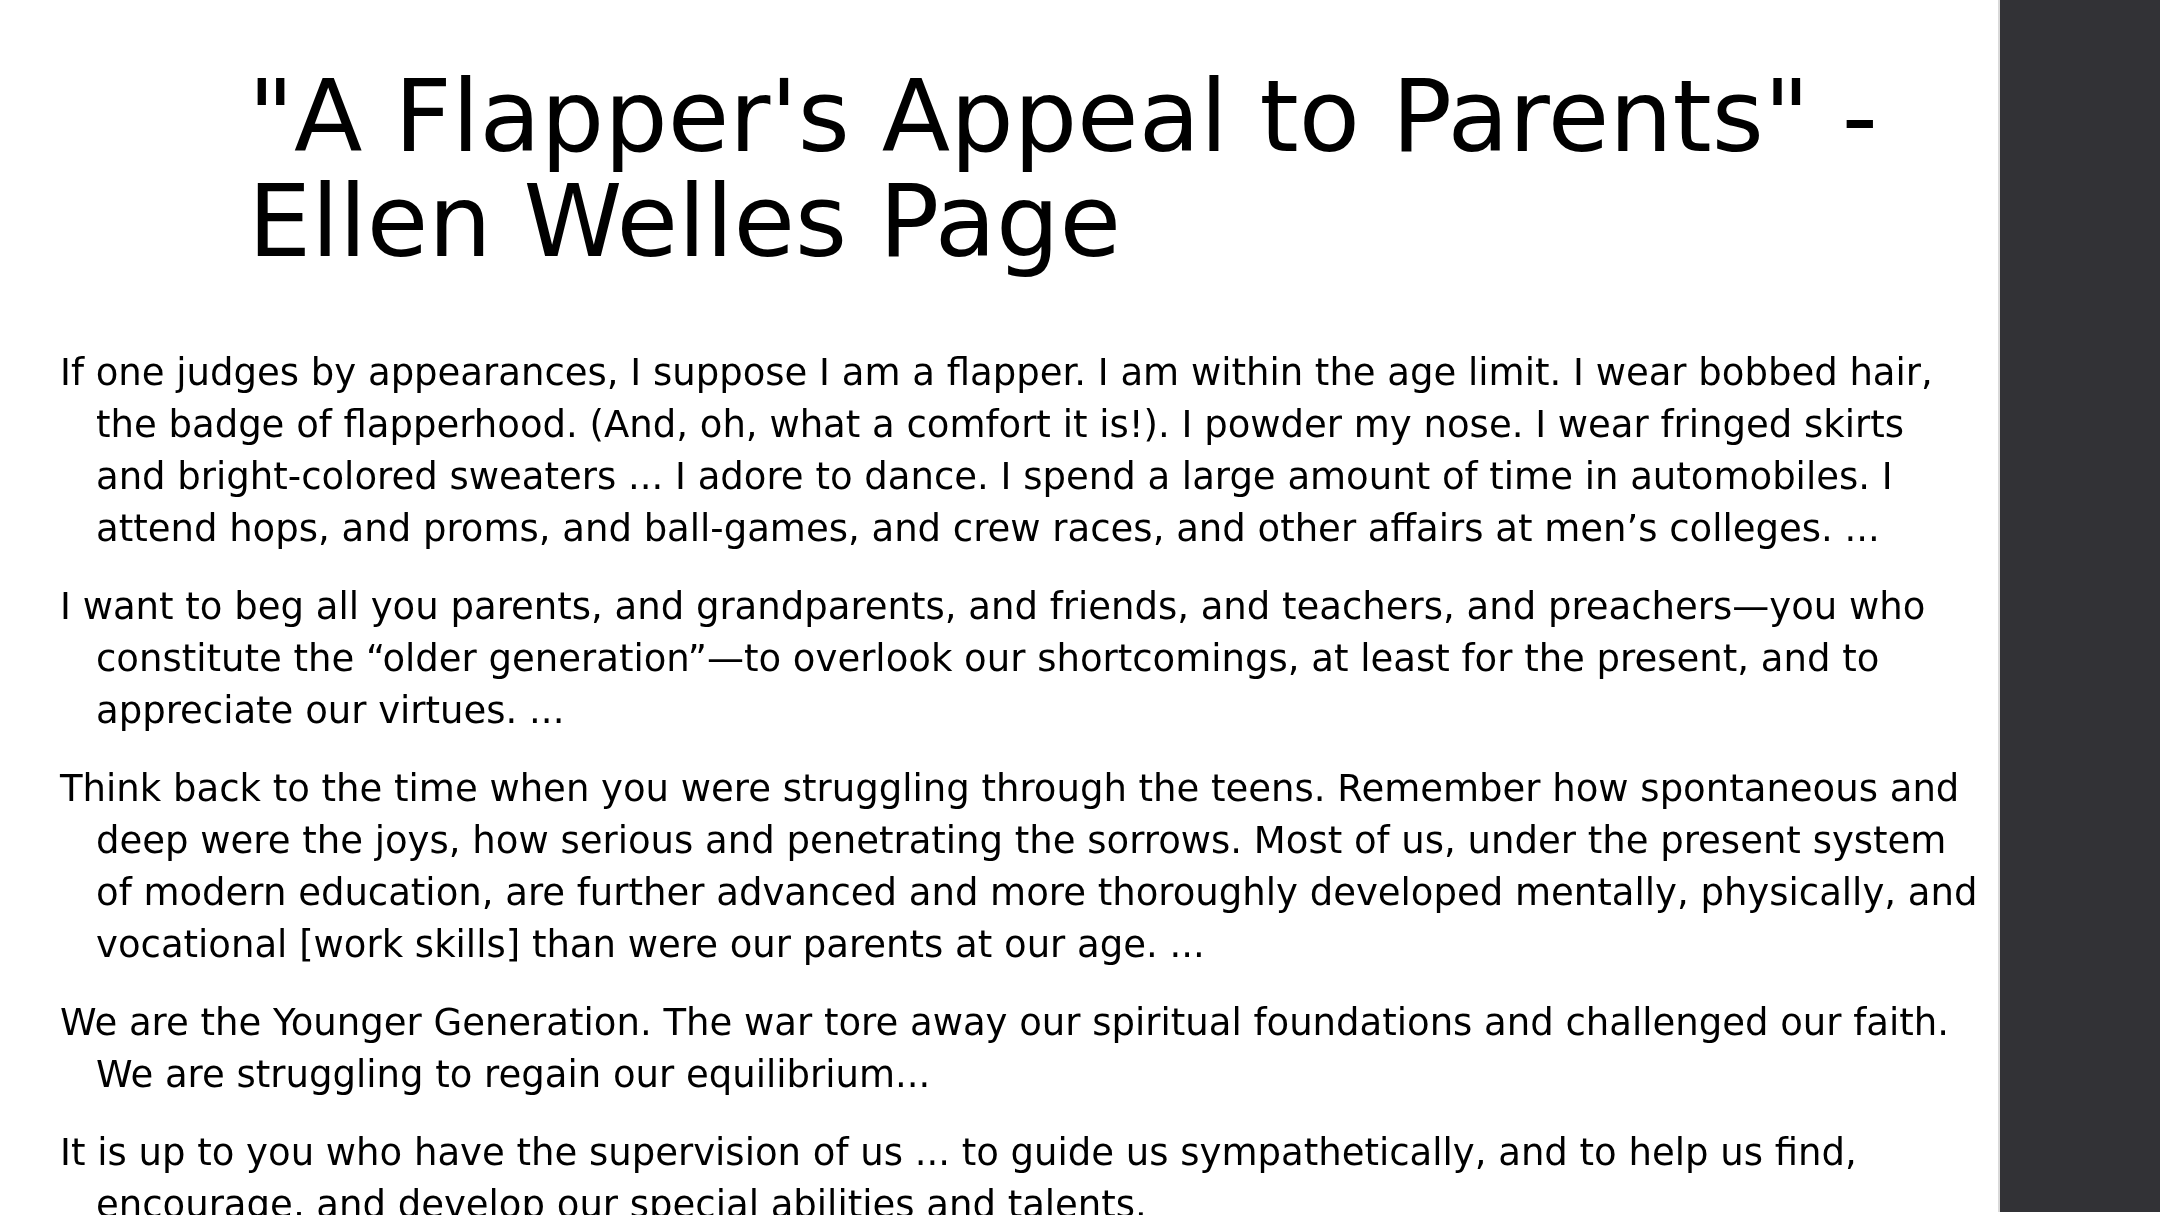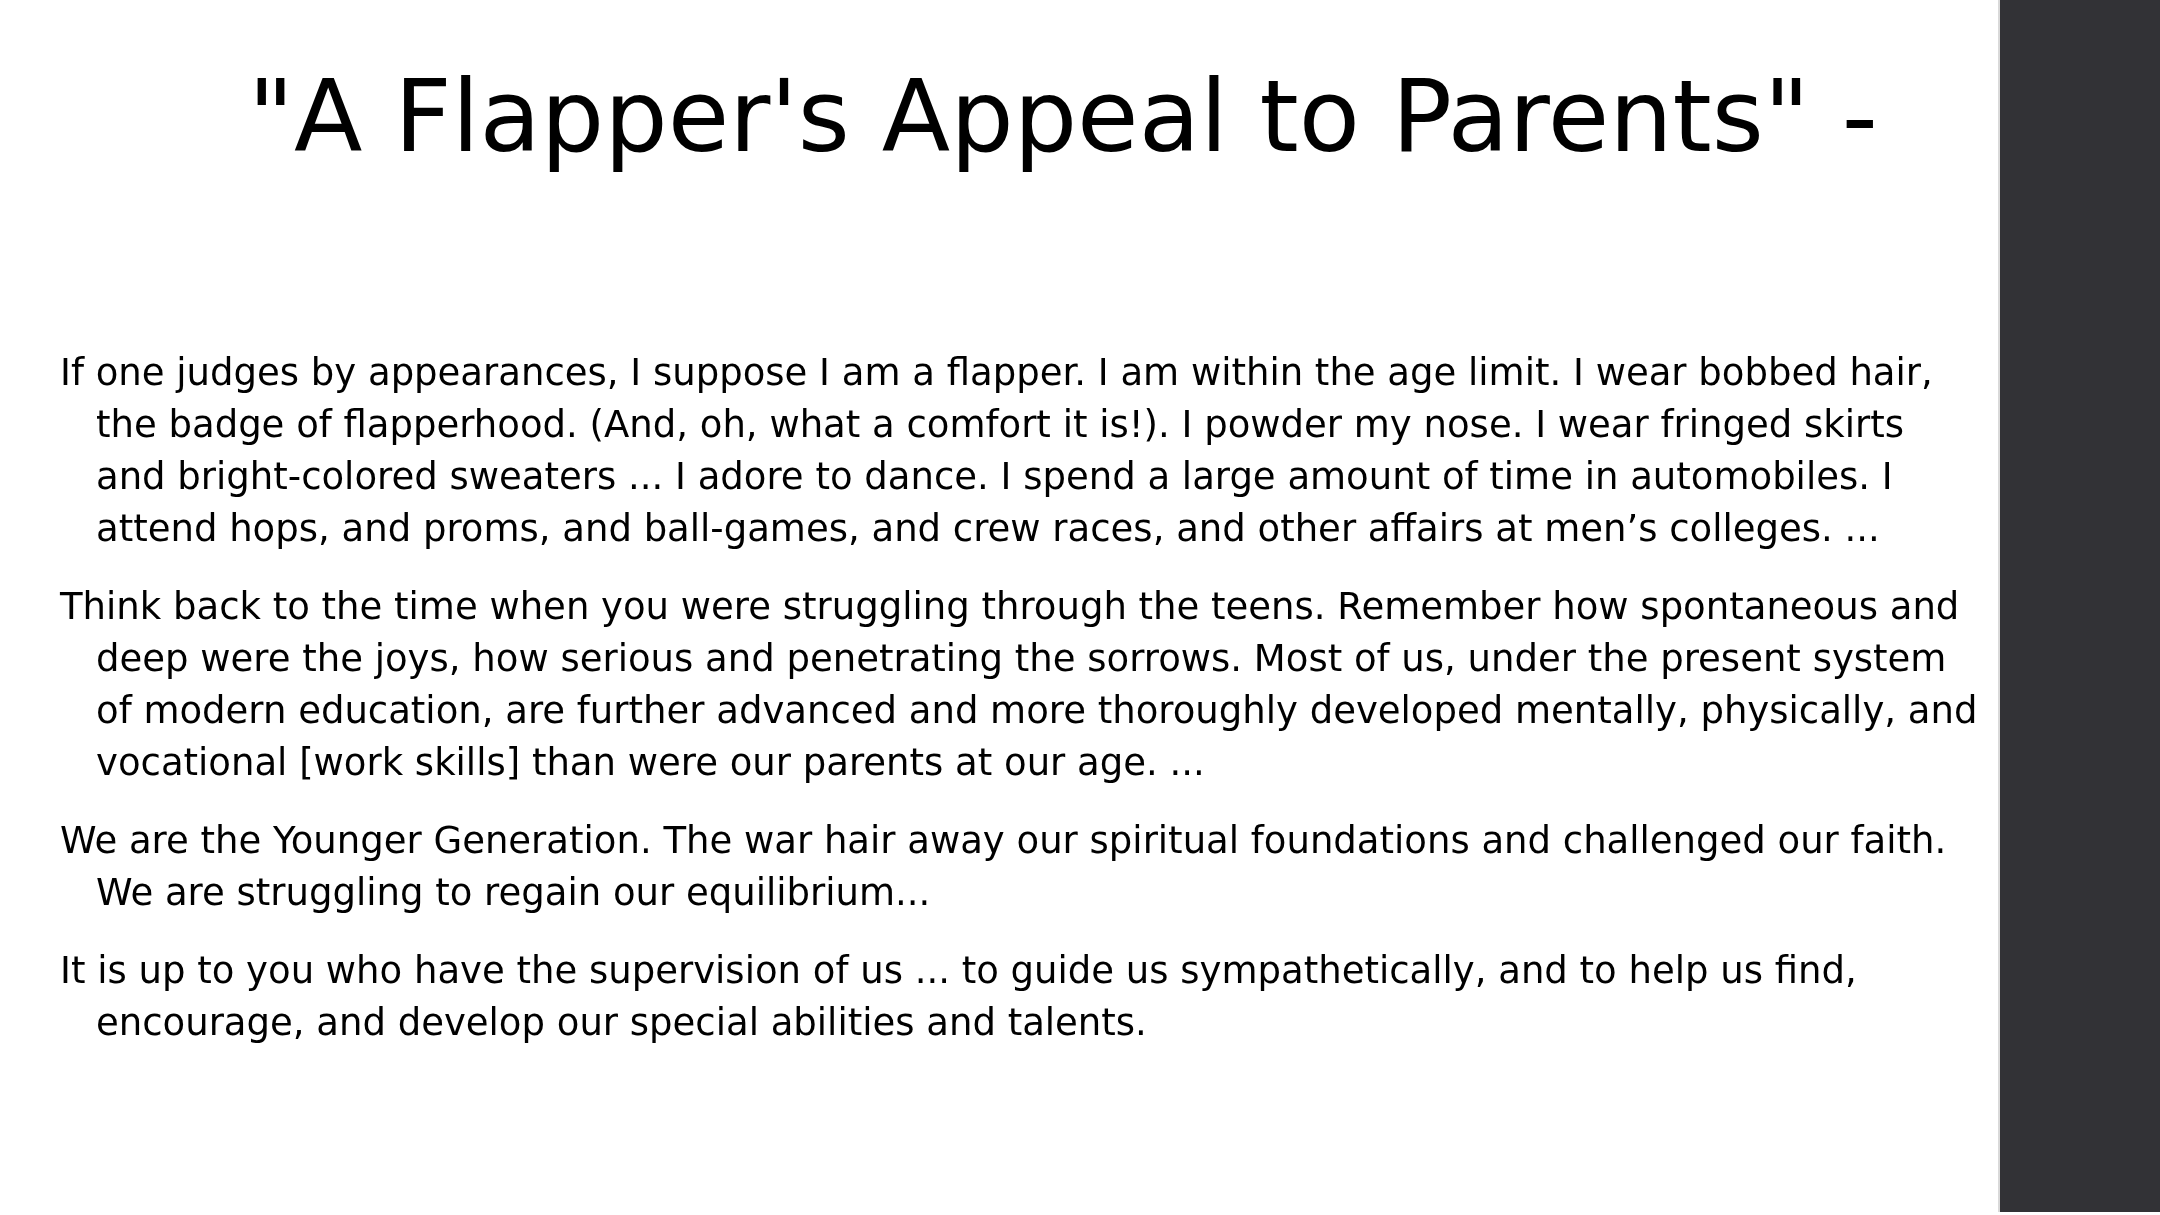--- a/index.html
+++ b/index.html
@@ -62,24 +62,26 @@
     border-left: 2px solid var(--panel-border);
   }
 </style>
 </head>
 <body>
 
 <div class="slide">
 
   <h1 class="title">
     <span class="title-line">"A Flapper's Appeal to Parents" -</span>
+    <span class="title-line">Ellen Welles Page</span>
   </h1>
 
   <div class="body-text">
     <p>If one judges by appearances, I suppose I am a flapper. I am within the age limit. I wear bobbed hair, the badge of flapperhood. (And, oh, what a comfort it is!). I powder my nose. I wear fringed skirts and bright-colored sweaters ... I adore to dance. I spend a large amount of time in automobiles. I attend hops, and proms, and ball-games, and crew races, and other affairs at men’s colleges. ...</p>
+    <p>I want to beg all you parents, and grandparents, and friends, and teachers, and preachers—you who constitute the “older generation”—to overlook our shortcomings, at least for the present, and to appreciate our virtues. ...</p>
     <p>Think back to the time when you were struggling through the teens. Remember how spontaneous and deep were the joys, how serious and penetrating the sorrows. Most of us, under the present system of modern education, are further advanced and more thoroughly developed mentally, physically, and vocational [work skills] than were our parents at our age. ...</p>
-    <p>We are the Younger Generation. The war hair away our spiritual foundations and challenged our faith. We are struggling to regain our equilibrium...</p>
+    <p>We are the Younger Generation. The war tore away our spiritual foundations and challenged our faith. We are struggling to regain our equilibrium...</p>
     <p>It is up to you who have the supervision of us ... to guide us sympathetically, and to help us find, encourage, and develop our special abilities and talents.</p>
   </div>
 
   <div class="side-panel"></div>
 
 </div>
 
 </body></html>

